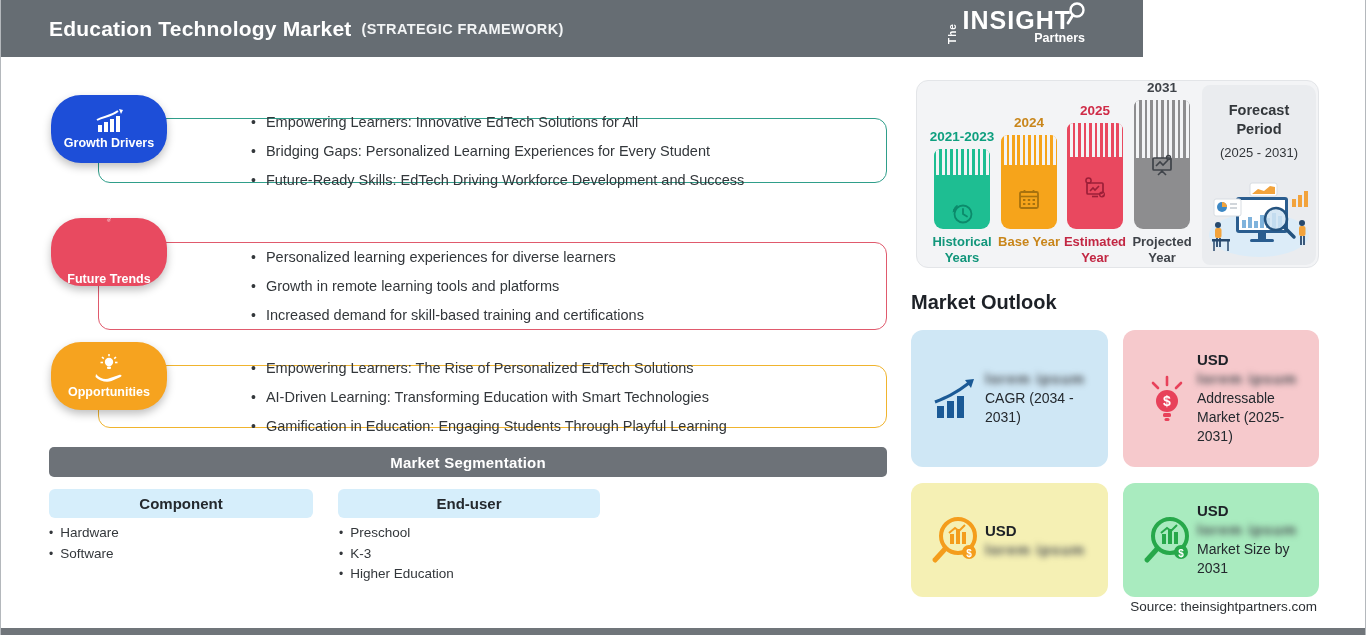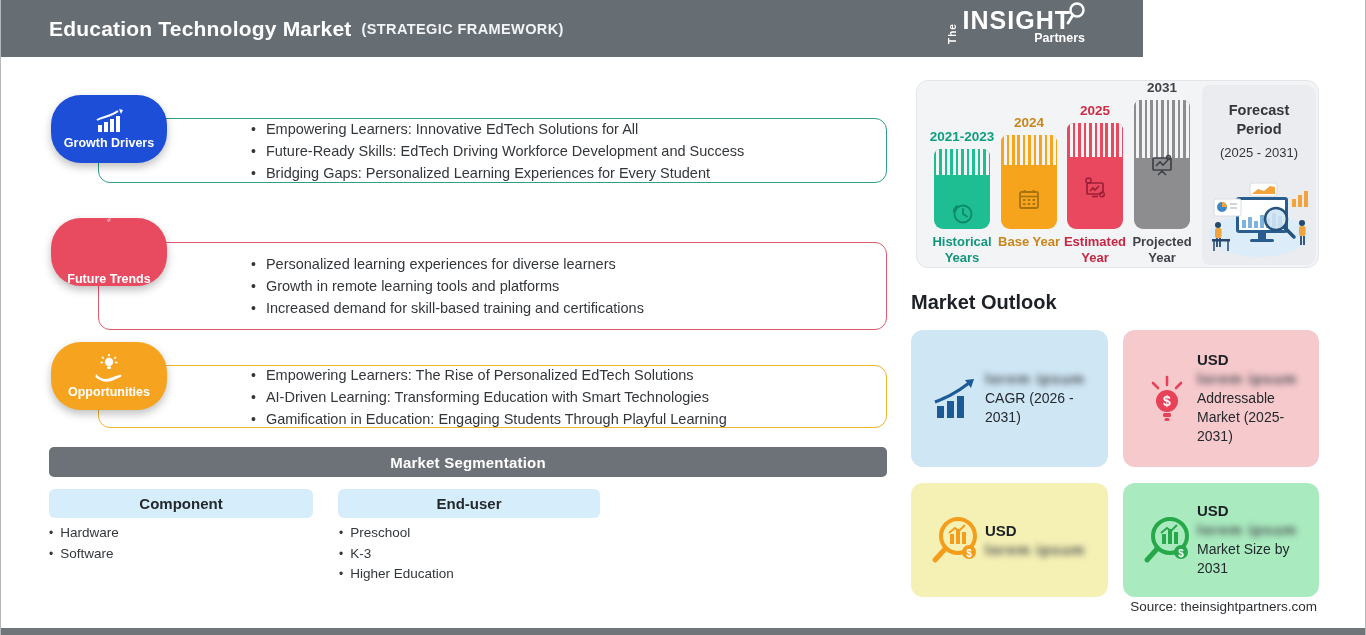--- a/index.html
+++ b/index.html
@@ -22,21 +22,21 @@
   .logo-insight-row{ display:flex; align-items:flex-start; }
   .logo-insight{ font-size:25px; font-weight:bold; letter-spacing:1px; line-height:1; }
   .logo-partners{ font-size:12.5px; font-weight:bold; margin-top:-2px; margin-right:2px; }
   .logo-mag{ margin-left:-6px; margin-top:-6px; }
   
   .sec{ position:absolute; left:48px; width:838px; }
   .sec-box{
     position:absolute; left:49px; top:0; right:0; bottom:0;
     border-radius:12px; background:#fff;
     display:flex; flex-direction:column; justify-content:center;
-    padding-left:152px; gap:6px;margin-top:43px;
+    padding-left:152px; gap:13px;margin-top:43px;
   }
   #sec1{ top:75px;  height:108px; }
   #sec2{ top:199px; height:131px; }
   #sec3{ top:322px; height:106px; }
   #sec1 .sec-box{ border:1.6px solid #2f9e8a; }
   #sec2 .sec-box{ border:1.6px solid #e05a6d; }
   #sec3 .sec-box{ border:1.6px solid #f0b42e; }
   .sec-bullet{ display:flex; align-items:baseline; color:#33373b; font-size:14.5px; }
   .sec-bullet::before{ content:"•"; margin-right:10px; font-size:14px; color:#33373b; }
   .badge{
@@ -139,22 +139,22 @@
           </svg>
         </div>
         <span class="logo-partners">Partners</span>
       </div>
     </div>
   </div>
 
   <div class="sec" id="sec1">
     <div class="sec-box">
       <div class="sec-bullet">Empowering Learners: Innovative EdTech Solutions for All</div>
+      <div class="sec-bullet">Bridging Gaps: Personalized Learning Experiences for Every Student</div>
       <div class="sec-bullet">Future-Ready Skills: EdTech Driving Workforce Development and Success</div>
-      <div class="sec-bullet">Bridging Gaps: Personalized Learning Experiences for Every Student</div>
     </div>
     <div class="badge">
       <svg width="34" height="26" viewBox="0 0 34 26">
         <rect x="6" y="17" width="4" height="7" fill="#fff"></rect>
         <rect x="12" y="14" width="4" height="10" fill="#fff"></rect>
         <rect x="18" y="11" width="4" height="13" fill="#fff"></rect>
         <rect x="24" y="8" width="4" height="16" fill="#fff"></rect>
         <path d="M5 12 C12 8 18 9 26 3" fill="none" stroke="#fff" stroke-width="2"></path>
         <path d="M27 1 l4 1 -2 4 z" fill="#fff"></path>
       </svg>
@@ -334,21 +334,21 @@
       <svg width="48" height="42" viewBox="0 0 48 42">
         <rect x="6" y="28" width="7" height="12" fill="#1b5a96"></rect>
         <rect x="16" y="23" width="7" height="17" fill="#1b5a96"></rect>
         <rect x="26" y="18" width="7" height="22" fill="#1b5a96"></rect>
         <path d="M4 24 C14 20 24 16 38 5" fill="none" stroke="#1b5a96" stroke-width="3"></path>
         <path d="M34 2 l9 -1 -3 9 z" fill="#1b5a96"></path>
       </svg>
     </div>
     <div class="card-text">
       <span class="card-blur">lorem ipsum</span>
-      <span class="card-label">CAGR (2026 - 2031)</span>
+      <span class="card-label">CAGR (2034 - 2031)</span>
     </div>
   </div>
 
   <div class="card" id="card2">
     <div class="card-icon">
       <svg width="46" height="52" viewBox="0 0 46 52">
         <line x1="23" y1="4" x2="23" y2="12" stroke="#e8415a" stroke-width="2.6" stroke-linecap="round"></line>
         <line x1="9" y1="10" x2="14" y2="15" stroke="#e8415a" stroke-width="2.6" stroke-linecap="round"></line>
         <line x1="37" y1="10" x2="32" y2="15" stroke="#e8415a" stroke-width="2.6" stroke-linecap="round"></line>
         <circle cx="23" cy="28" r="11" fill="#e8415a"></circle>

